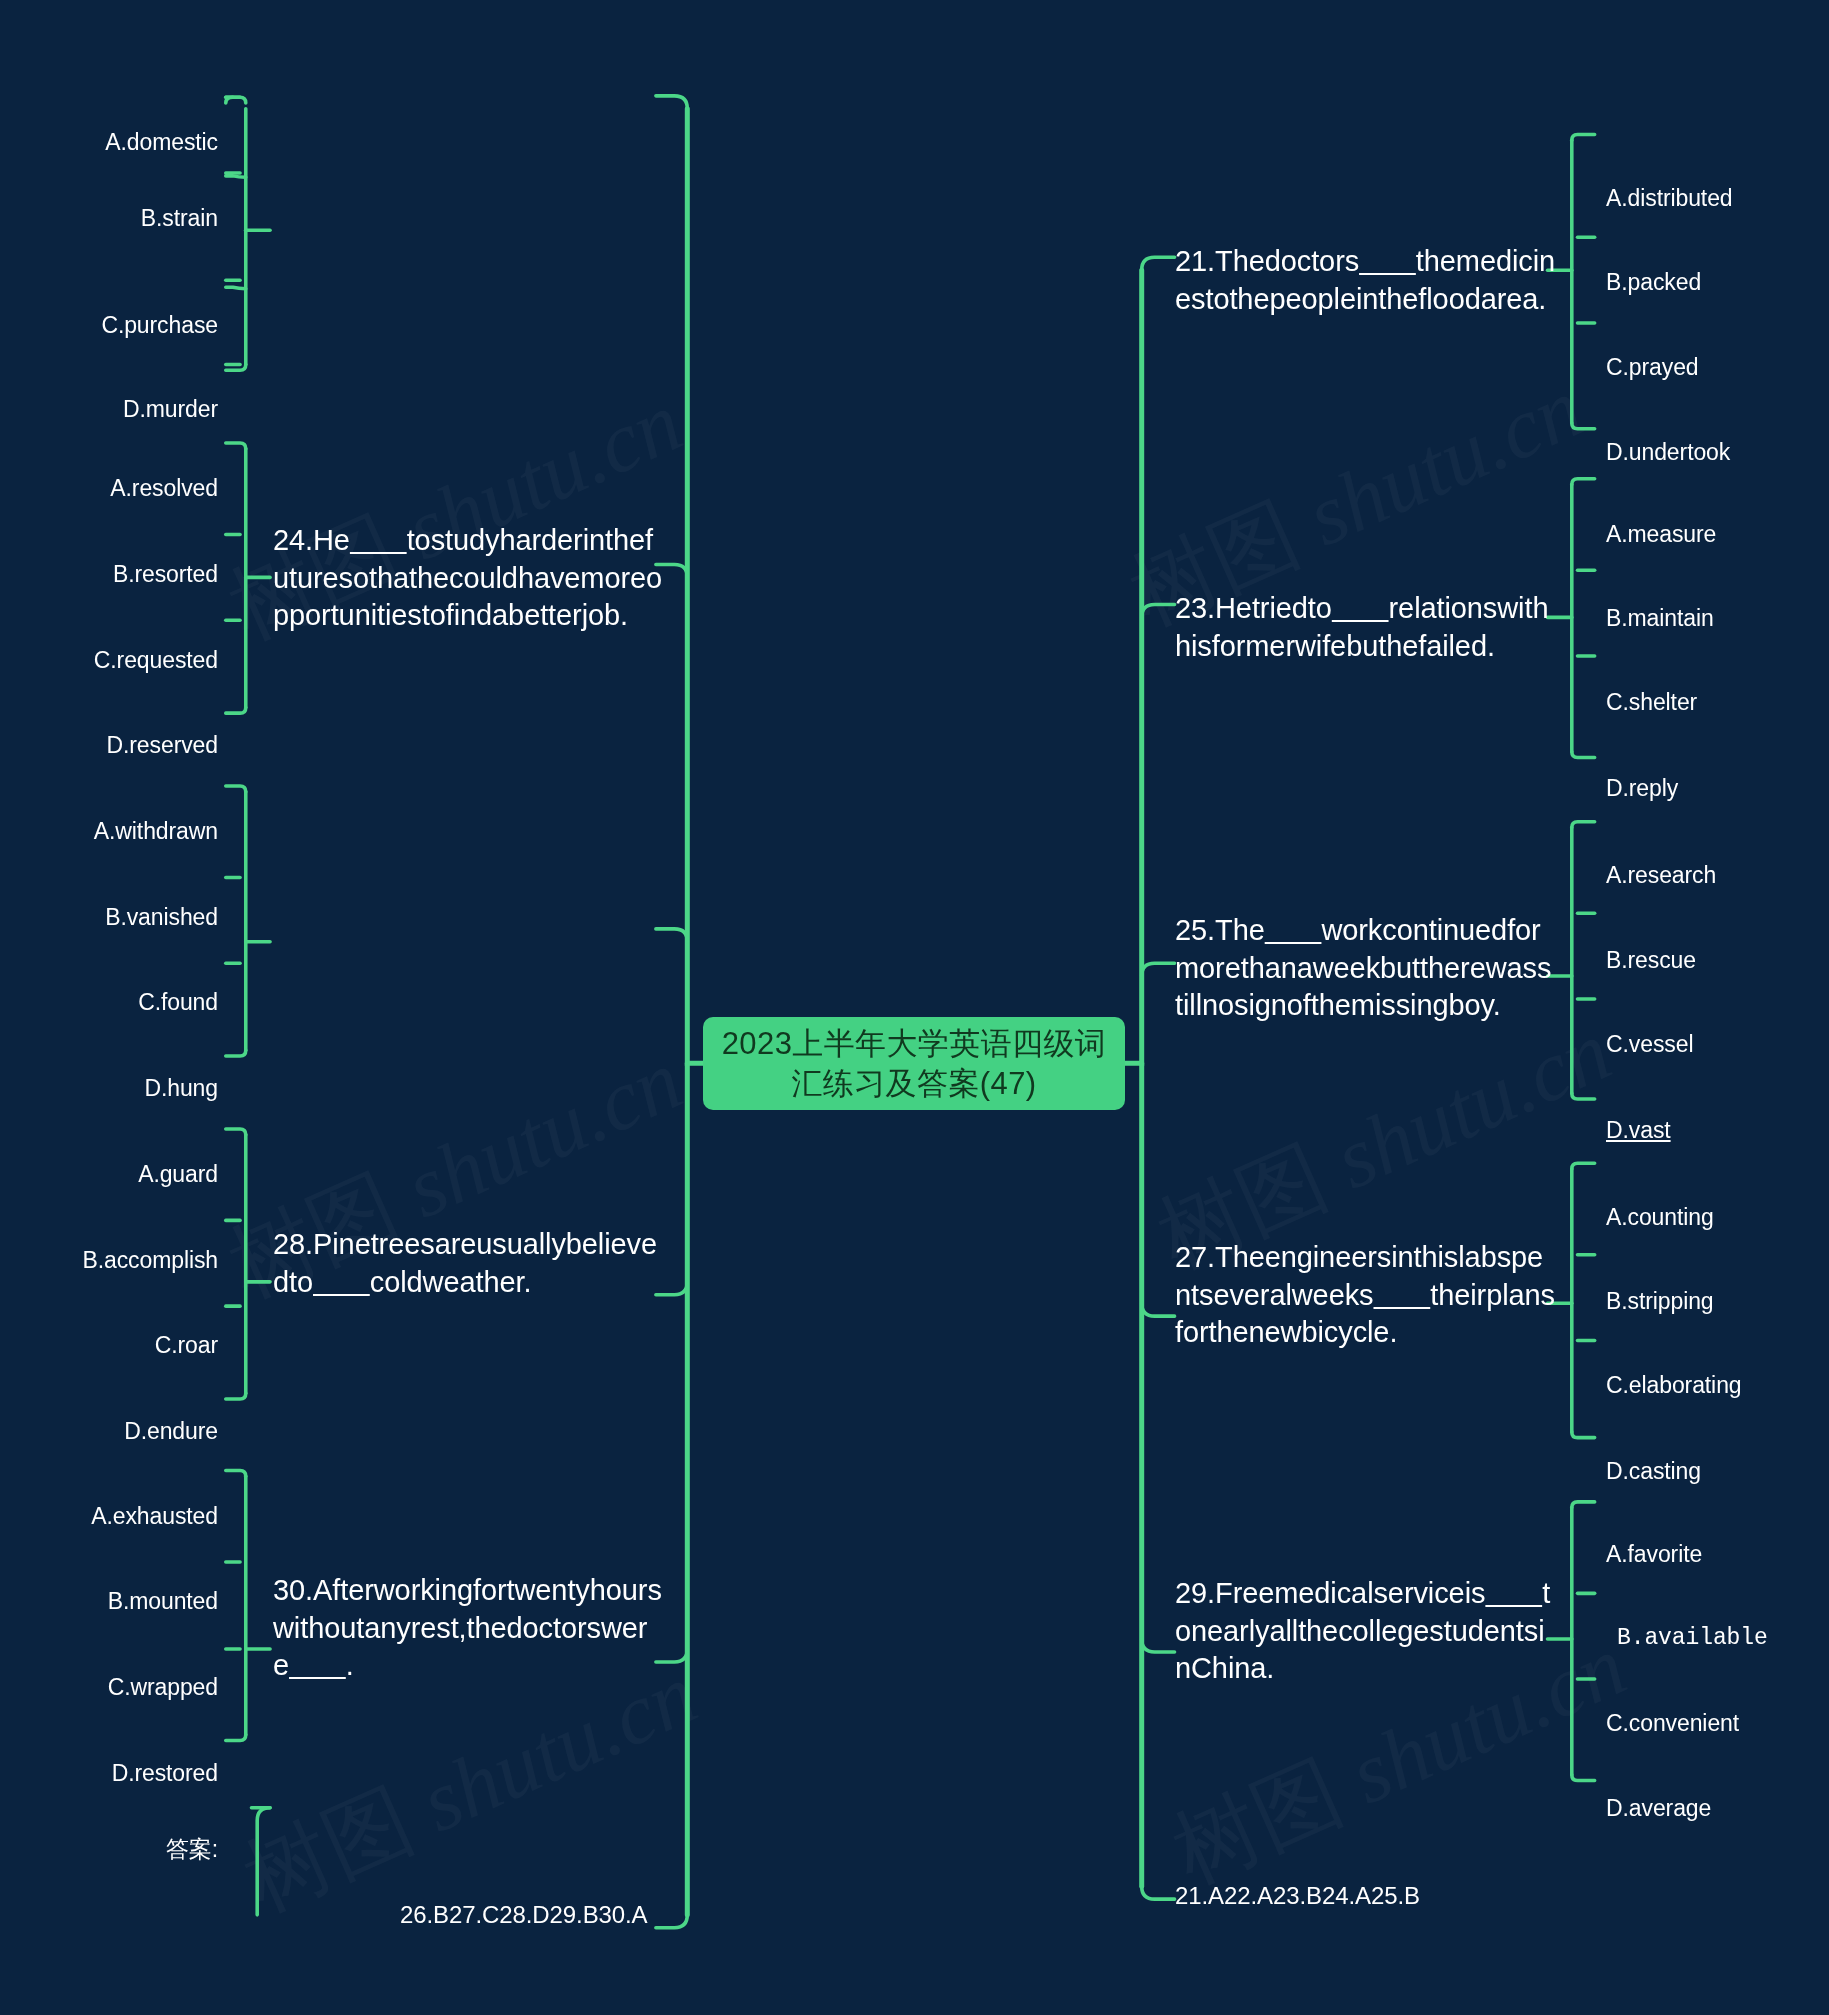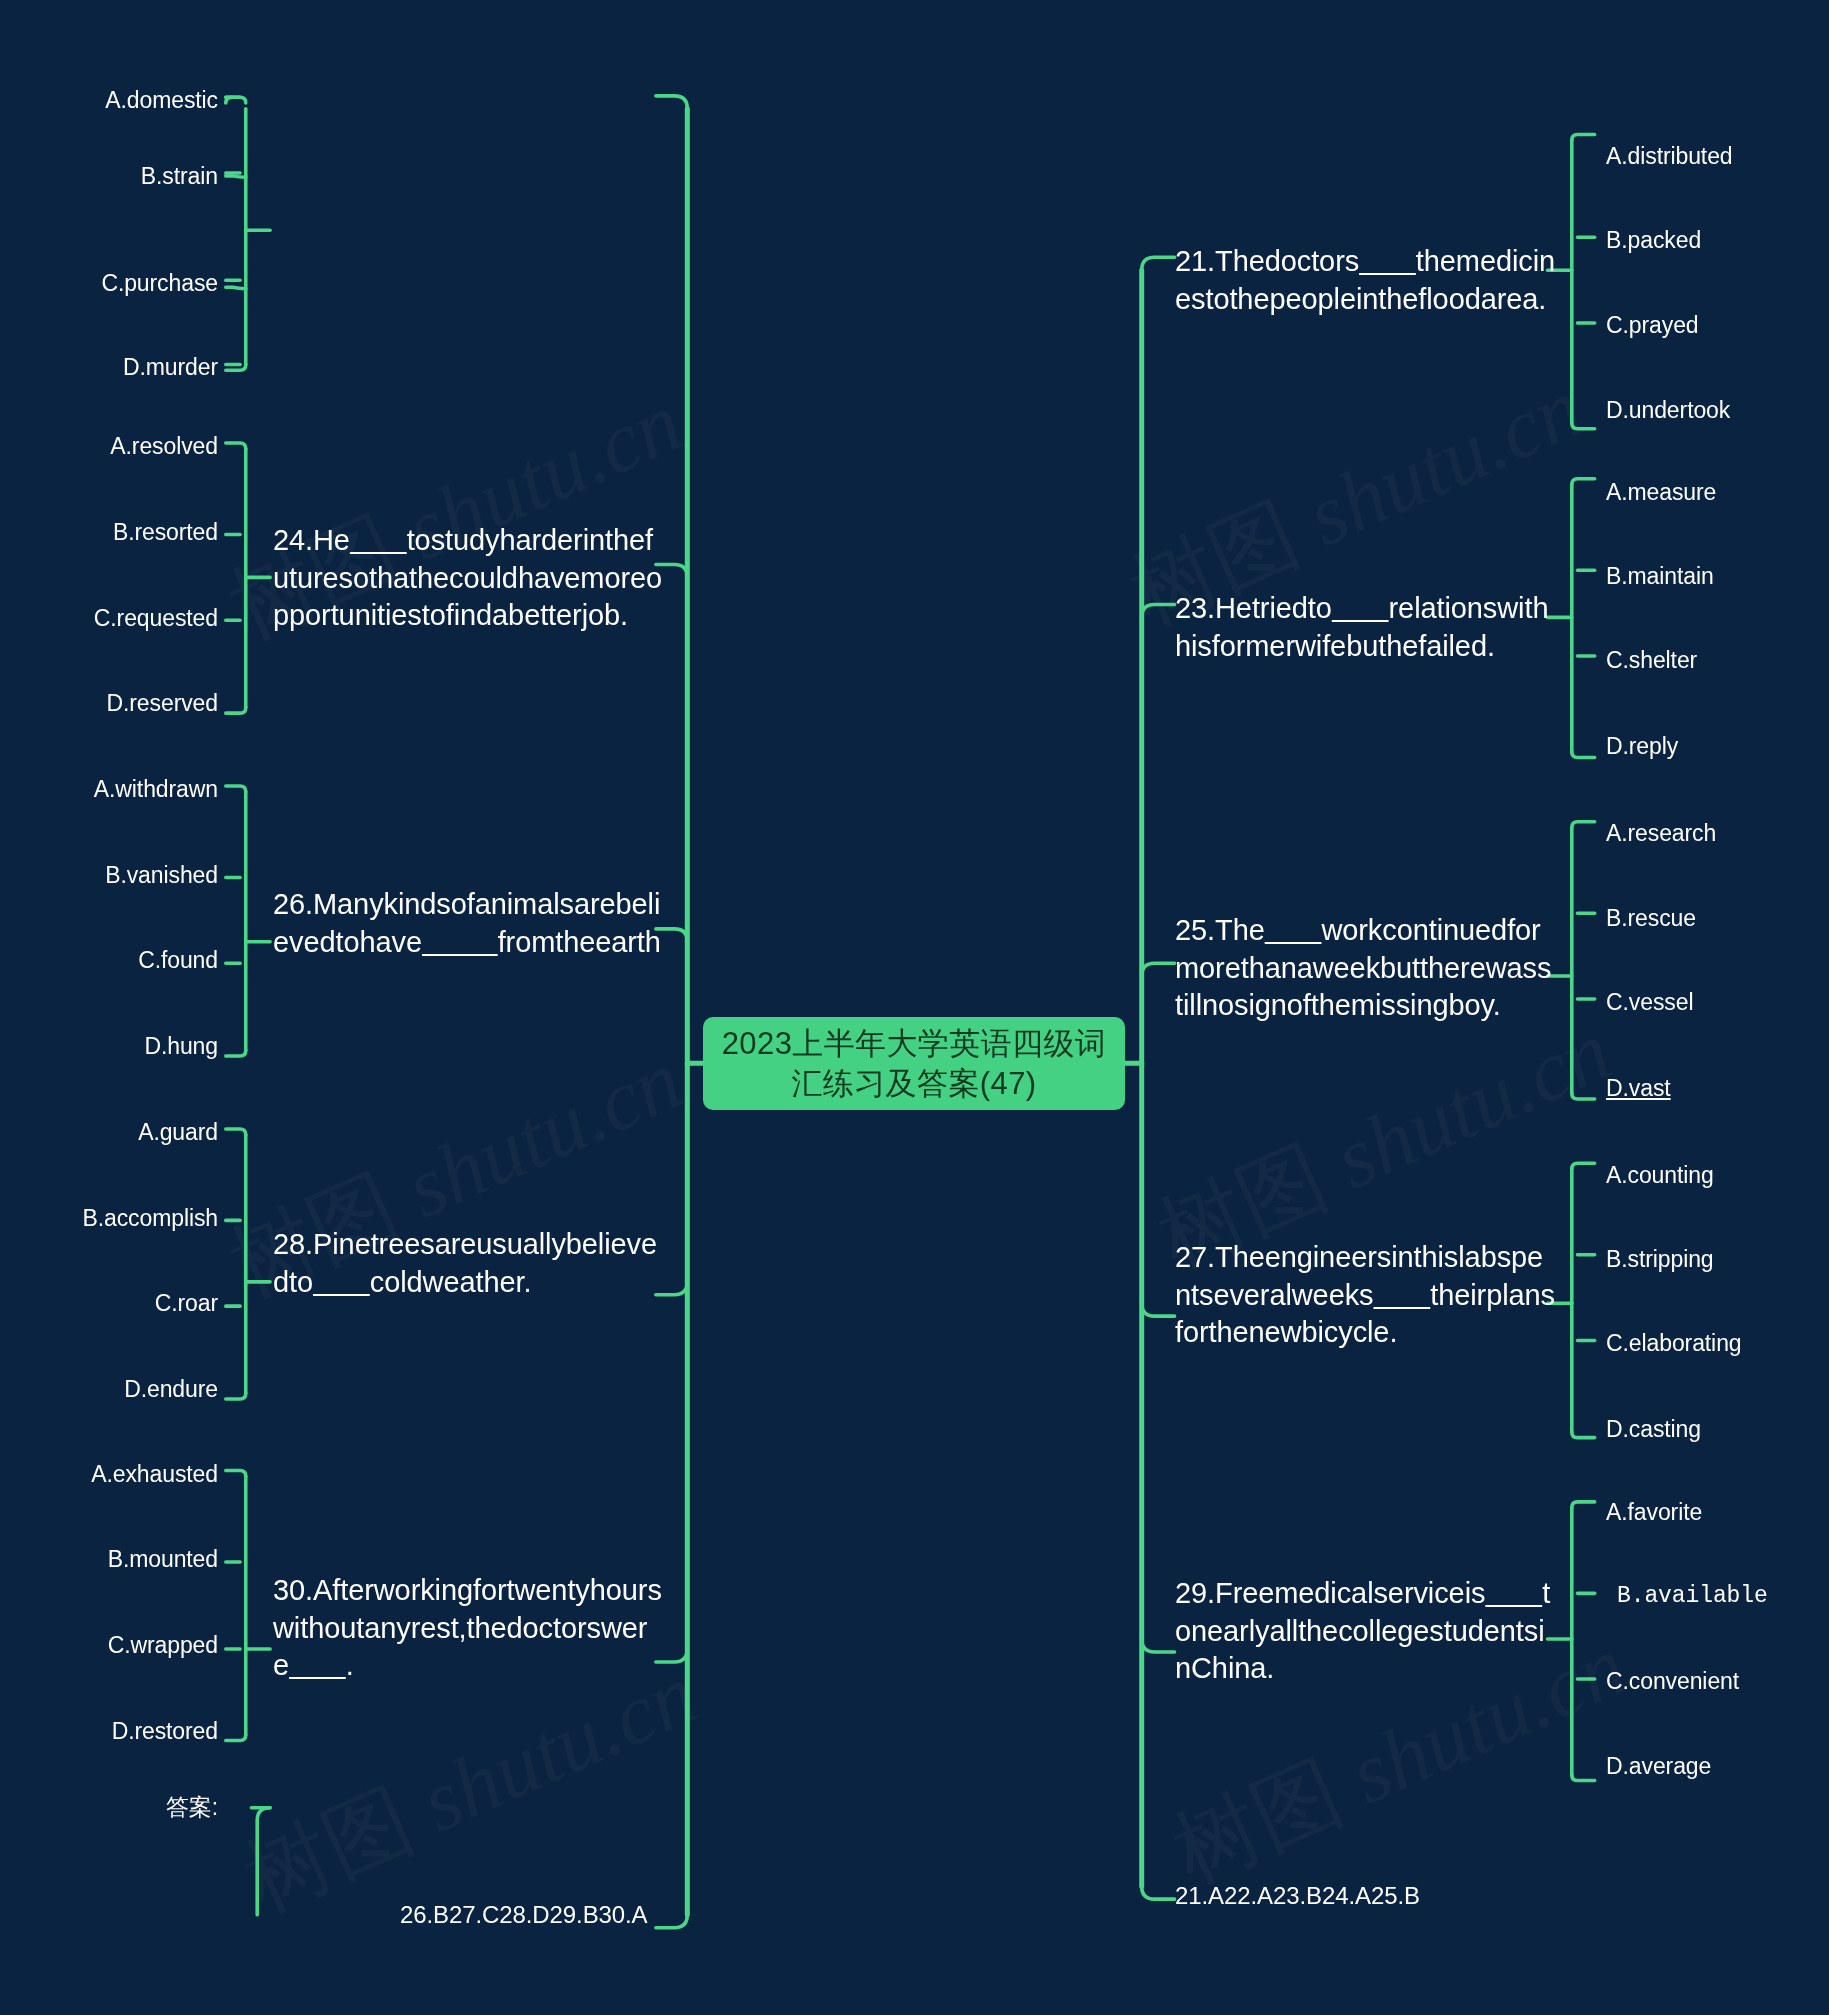--- a/index.html
+++ b/index.html
@@ -55,20 +55,21 @@
     letter-spacing: -0.1px;
     word-break: break-all;
   }
   .qnode .blank { text-decoration: underline; letter-spacing: 1.4px; }
   .opt {
     position: absolute;
     color: #ffffff;
     font-size: 23px;
     letter-spacing: -0.1px;
     white-space: nowrap;
+    margin-top: 42px;
   }
   .opt.r { text-align: left; }
   .opt.l { text-align: right; }
   .ansnode {
     position: absolute;
     color: #ffffff;
     font-size: 24px;
     letter-spacing: -0.1px;
     white-space: nowrap;
   }
@@ -213,21 +214,20 @@
   <div class="opt l" style="right:1611px; top:1376px;text-align:center;">D.endure</div>
 
   <div class="opt l" style="right:1611px; top:1461px;">A.exhausted</div>
   <div class="opt l" style="right:1611px; top:1546px;">B.mounted</div>
   <div class="opt l" style="right:1611px; top:1632px;">C.wrapped</div>
   <div class="opt l" style="right:1611px; top:1718px;">D.restored</div>
 
   <div class="opt l" style="right:1611px; top:1792px;">答案:</div>
 
   <div class="qnode" style="left:273px; top:522px; width:393px;">24.He<span class="blank">&nbsp;&nbsp;&nbsp;&nbsp;&nbsp;&nbsp;</span>tostudyharderinthefuturesothathecouldhavemoreopportunitiestofindabetterjob.</div>
-  <div class="qnode" style="left:273px; top:886px; width:393px;">26.Manykindsofanimalsarebelievedtohave<span class="blank">&nbsp;&nbsp;&nbsp;&nbsp;&nbsp;&nbsp;&nbsp;&nbsp;</span>fromtheearth</div>
   <div class="qnode" style="left:273px; top:1226px; width:393px;">28.Pinetreesareusuallybelievedto<span class="blank">&nbsp;&nbsp;&nbsp;&nbsp;&nbsp;&nbsp;</span>coldweather.</div>
   <div class="qnode" style="left:273px; top:1572px; width:393px;">30.Afterworkingfortwentyhourswithoutanyrest,thedoctorswere<span class="blank">&nbsp;&nbsp;&nbsp;&nbsp;&nbsp;&nbsp;</span>.</div>
   <div class="ansnode" style="left:400px; top:1901px;">26.B27.C28.D29.B30.A</div>
 
   <div class="qnode" style="left:1175px; top:243px; width:384px;">21.Thedoctors<span class="blank">&nbsp;&nbsp;&nbsp;&nbsp;&nbsp;&nbsp;</span>themedicinestothepeopleinthefloodarea.</div>
   <div class="qnode" style="left:1175px; top:590px; width:384px;">23.Hetriedto<span class="blank">&nbsp;&nbsp;&nbsp;&nbsp;&nbsp;&nbsp;</span>relationswithhisformerwifebuthefailed.</div>
   <div class="qnode" style="left:1175px; top:912px; width:384px;">25.The<span class="blank">&nbsp;&nbsp;&nbsp;&nbsp;&nbsp;&nbsp;</span>workcontinuedformorethanaweekbuttherewasstillnosignofthemissingboy.</div>
   <div class="qnode" style="left:1175px; top:1239px; width:384px;">27.Theengineersinthislabspentseveralweeks<span class="blank">&nbsp;&nbsp;&nbsp;&nbsp;&nbsp;&nbsp;</span>theirplansforthenewbicycle.</div>
   <div class="qnode" style="left:1175px; top:1575px; width:384px;">29.Freemedicalserviceis<span class="blank">&nbsp;&nbsp;&nbsp;&nbsp;&nbsp;&nbsp;</span>tonearlyallthecollegestudentsinChina.</div>
   <div class="ansnode" style="left:1175px; top:1882px;">21.A22.A23.B24.A25.B</div>

